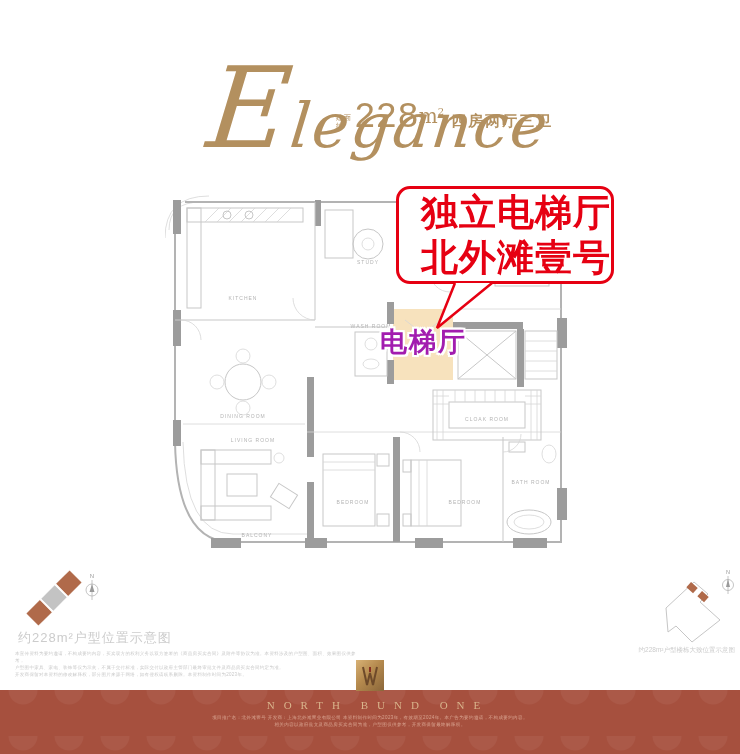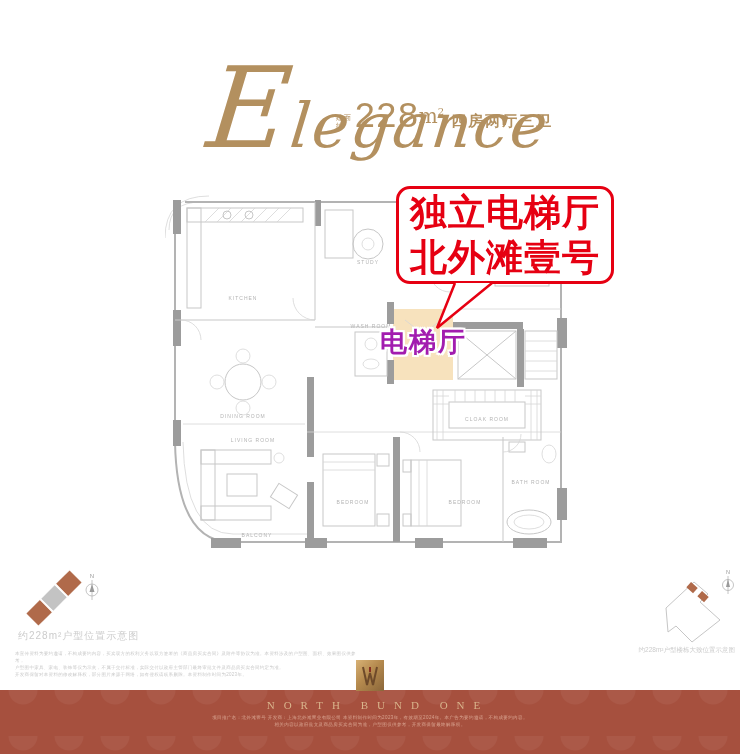--- a/index.html
+++ b/index.html
@@ -24,21 +24,21 @@
     margin-right:2px;margin-bottom:4px;letter-spacing:1px;}
   .area-value{font-family:Liberation Mono, monospace;font-size:36px;line-height:32px;}
   .area-unit{font-family:"DejaVu Serif", serif;font-size:20px;line-height:36px;}
   .area-unit sup{font-size:10px;}
   .layout-text{font-family:"DejaVu Serif", serif;font-size:15px;font-weight:bold;
     letter-spacing:2px;margin-left:7px;margin-bottom:3px;margin-top:32px;}
   
   .callout{
     position:absolute;left:396px;top:186px;width:212px;height:92px;
     background:#ffffff;border:3px solid #e60012;border-radius:14px;
-    display:flex;flex-direction:column;justify-content:center;align-items:center;
+    display:flex;flex-direction:column;justify-content:center;align-items:flex-end;
     z-index:6;
   }
   .callout div{font-size:37px;font-weight:900;color:#e60012;line-height:45px;letter-spacing:1px;}
   .callout-tail{position:absolute;left:420px;top:279px;z-index:7;}
   
   .plan{position:absolute;left:165px;top:192px;z-index:1;}
   .plan path,.plan line,.plan rect.o,.plan circle,.plan ellipse{
     fill:none;stroke:#c7c7c7;stroke-width:1;}
   .plan .outer{stroke:#b3b3b3;stroke-width:2;}
   .plan .wall{fill:#9c9c9c;stroke:none;}
@@ -46,21 +46,21 @@
   .rlabel{fill:#b4b4b4;font-size:5px;letter-spacing:1px;text-anchor:middle;
     font-family:"Liberation Sans", sans-serif;stroke:none;}
   .lift-label{
     position:absolute;left:380px;top:324px;z-index:5;
     font-size:27px;font-weight:900;color:#a21caf;letter-spacing:2px;white-space:nowrap;
     text-shadow:-2px -2px 0 #fff,2px -2px 0 #fff,-2px 2px 0 #fff,2px 2px 0 #fff,
                 0 -2px 0 #fff,0 2px 0 #fff,-2px 0 0 #fff,2px 0 0 #fff;
   }
   
   .legend-left-icon{position:absolute;left:16px;top:568px;}
-  .legend-left-caption{position:absolute;left:18px;top:629px;font-size:10px;
+  .legend-left-caption{position:absolute;left:18px;top:629px;font-size:13px;
     color:#cccccc;letter-spacing:1px;}
   .legend-right-icon{position:absolute;left:648px;top:566px;}
   .legend-right-caption{position:absolute;left:633px;top:646px;width:102px;
     font-size:6.5px;color:#cccccc;text-align:right;letter-spacing:0px;}
   
   .disclaimer{position:absolute;left:15px;top:650px;width:345px;
     font-size:4.5px;line-height:7px;color:#c9c9c9;letter-spacing:.3px;}
   
   .footer-band{
     position:absolute;left:0;top:690px;width:740px;height:64px;

